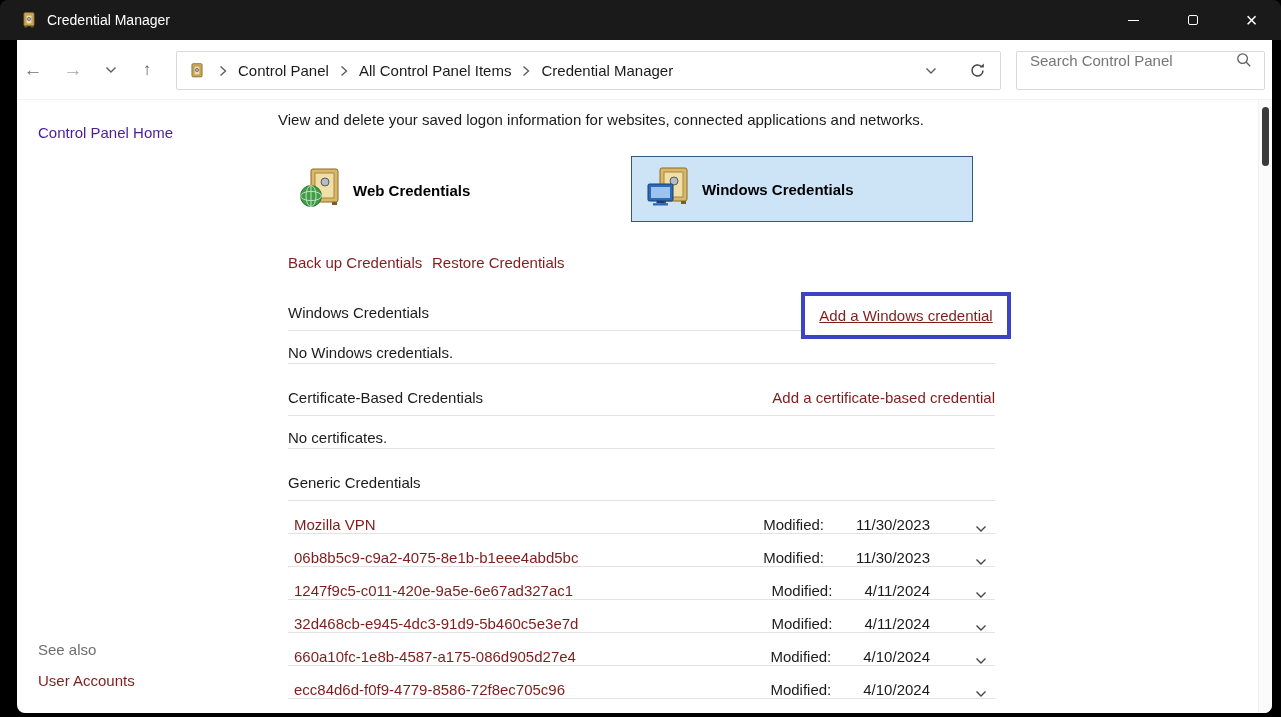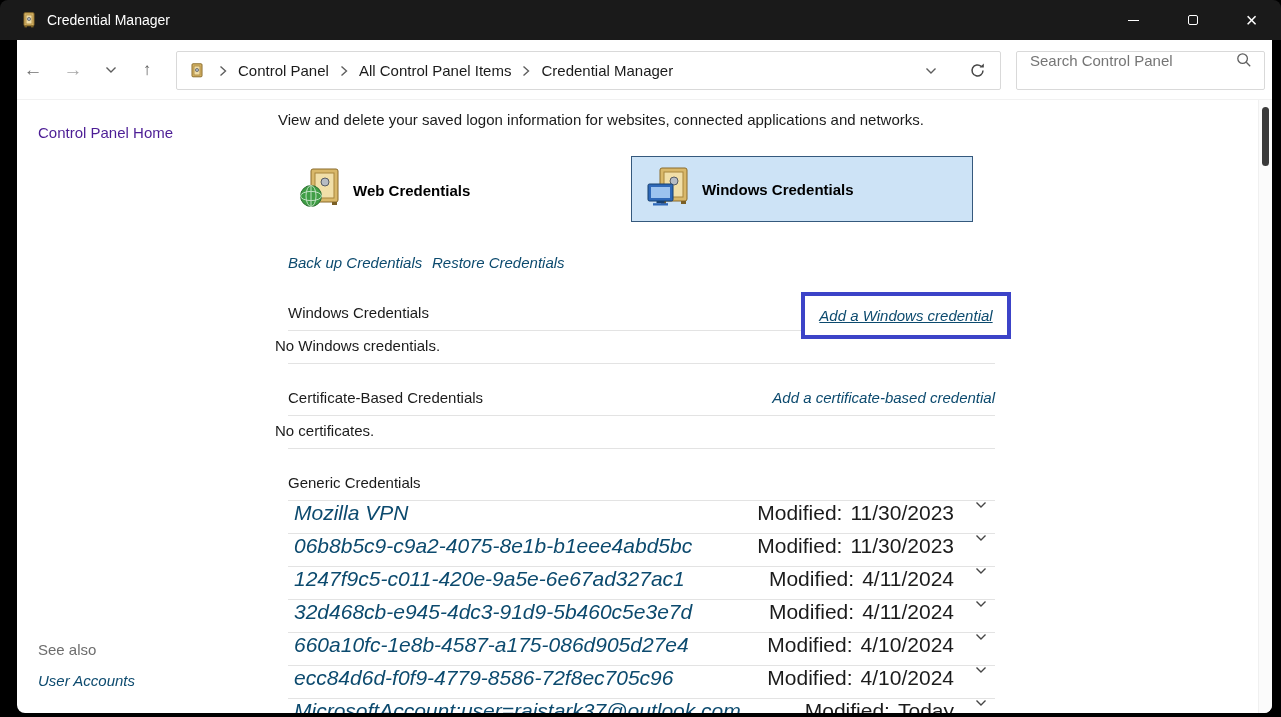--- a/index.html
+++ b/index.html
@@ -34,45 +34,45 @@
   .addr-chevron{margin-right:32px;display:flex;cursor:pointer;}
   .refresh-btn{margin-right:14px;display:flex;cursor:pointer;}
   .search{position:absolute;left:999px;top:11px;width:249px;height:39px;border:1px solid #d9d9d9;border-radius:2px;background:#fff;display:flex;align-items:flex-start;}
   .search input{flex:1;min-width:0;border:none;outline:none;font-family:inherit;font-size:15px;color:#1b1b1b;padding-left:13px;background:transparent;}
   .search input::placeholder{color:#757575;opacity:1;}
   .search-icon{margin-right:12px;display:flex;cursor:pointer;}
 
   
   .abs{position:absolute;}
   .fs15{font-size:15px;}
-  .link{color:#0c4a6e;cursor:pointer;text-decoration:none;font-style:italic;}
+  .link{color:#7f1d1d;cursor:pointer;text-decoration:none;}
 
   
   .cp-home{left:21px;top:84px;color:#4c1d95;cursor:pointer;}
   .see-also{left:21px;top:601px;color:#6d6d6d;}
   .user-accounts{left:21px;top:632px;}
 
   
   .desc{left:261px;top:71px;}
   .tab{display:flex;align-items:center;gap:11px;cursor:pointer;}
   .tab-web{left:281px;top:126px;height:48px;}
   .tab-windows{left:614px;top:116px;width:342px;height:66px;background:#cde3f6;border:1px solid #35597d;padding-left:15px;}
   .tab-label{font-weight:bold;font-size:15px;color:#000;}
   .backup-link{left:271px;top:214px;}
   .restore-link{left:415px;top:214px;}
   .sec-head{left:271px;color:#1b1b1b;}
   .sec-add{left:271px;width:707px;text-align:right;}
   .hline{position:absolute;left:271px;width:707px;height:1px;background:#e3e3e3;}
-  .empty-text{left:258px;}
+  .empty-text{left:271px;margin-top:7px;}
   .hl-box{position:absolute;left:784px;top:252px;width:210px;height:47px;border:4px solid #3c43c8;background:#fff;display:flex;align-items:center;justify-content:center;}
   .hl-box .link{text-decoration:underline;font-size:15px;}
 
   
   .rows{position:absolute;left:271px;top:461px;width:707px;}
-  .cred-row{display:flex;align-items:flex-start;height:33px;border-bottom:1px solid #e3e3e3;padding:0 4px 0 6px;font-size:21px;}
+  .cred-row{display:flex;align-items:flex-end;height:33px;border-bottom:1px solid #e3e3e3;padding:0 4px 0 6px;font-size:15px;gap:24px;}
   .cred-name{white-space:nowrap;}
   .row-spacer{flex:1;}
   .mod-label{margin-right:8px;}
   .row-chevron{margin-left:17px;width:20px;display:flex;justify-content:center;cursor:pointer;}
   .cred-row.hovered .cred-name{text-decoration:underline;}
 
   
   .scroll-track{position:absolute;right:0;top:60px;bottom:0;width:14px;background:#fbfbfb;border-left:1px solid #f0f0f0;}
   .scroll-thumb{position:absolute;left:3px;top:7px;width:7px;height:59px;background:#3a3a3a;border-radius:4px;}
 </style>

